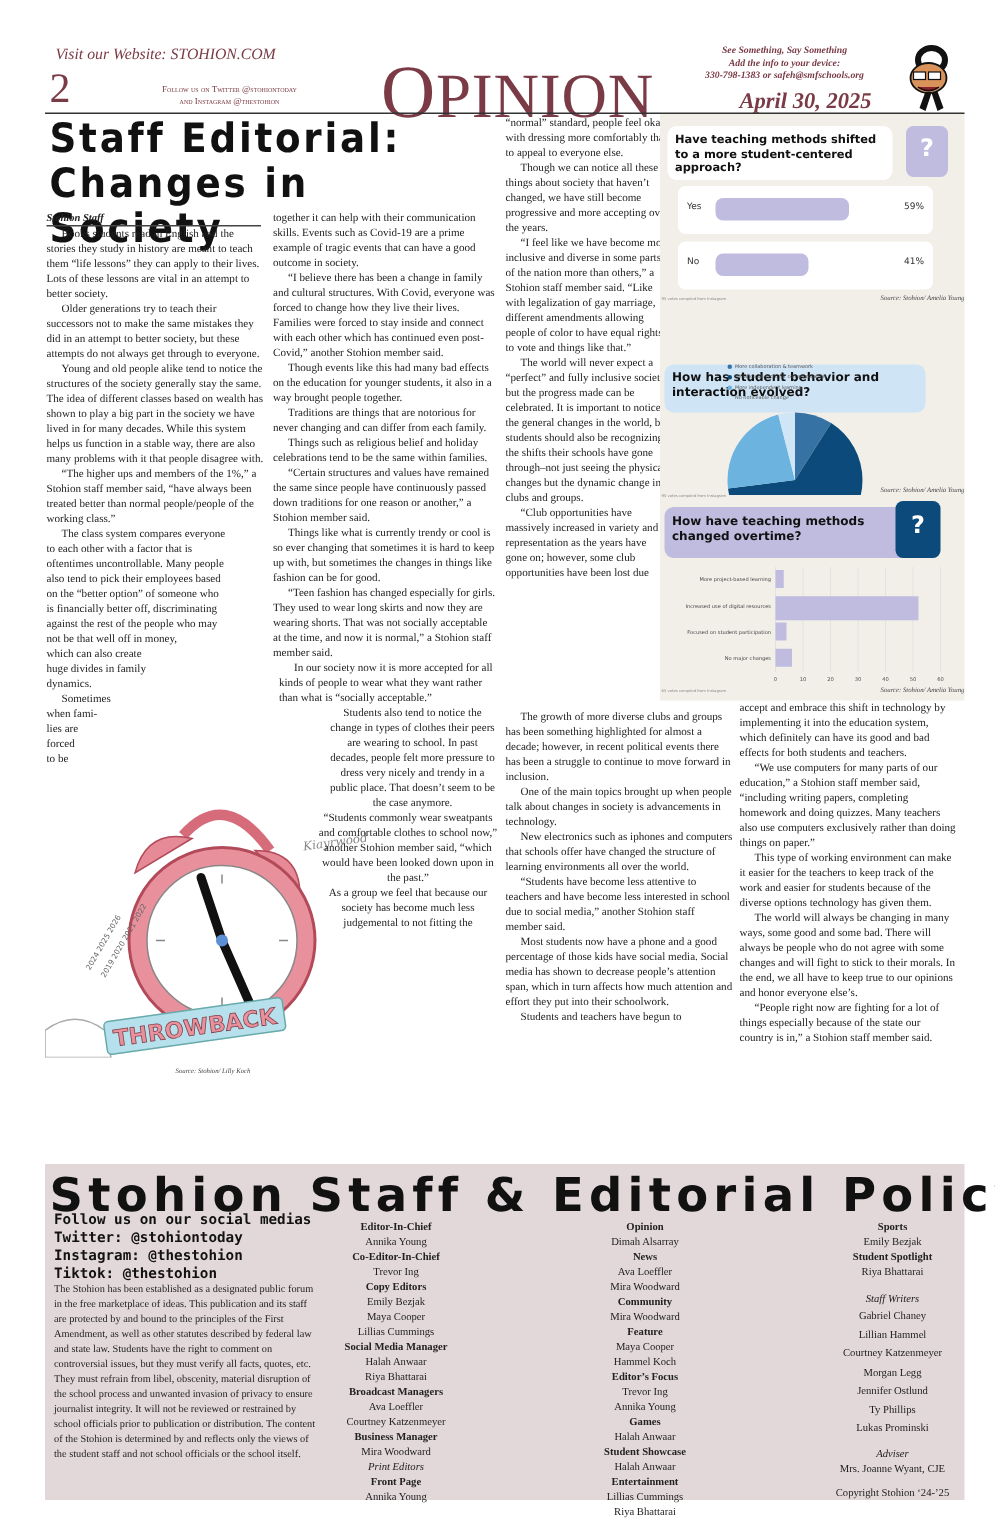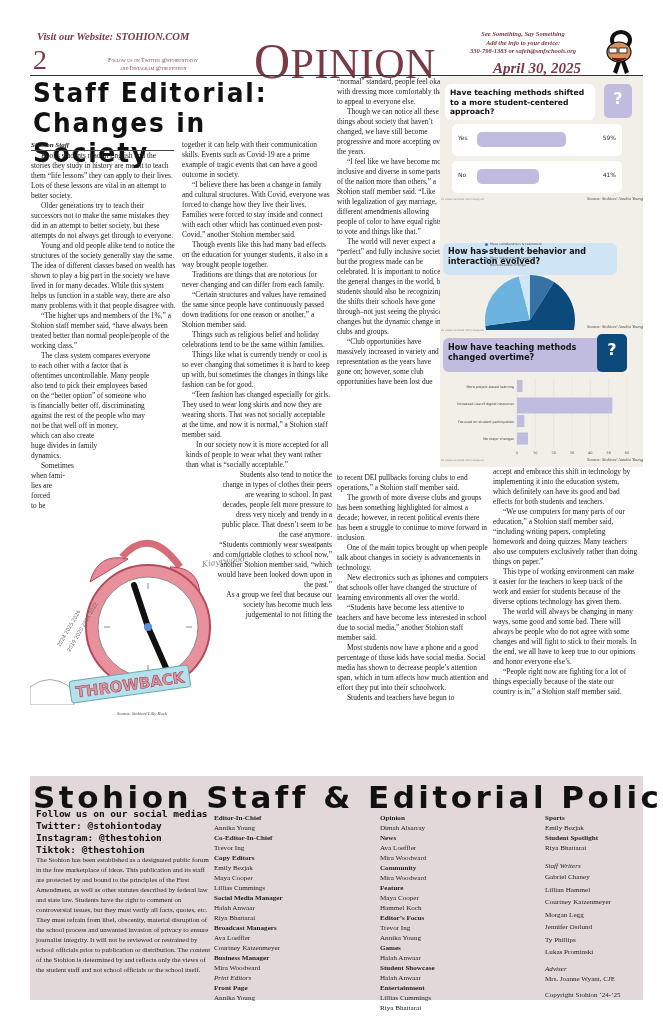--- a/index.html
+++ b/index.html
@@ -1,18 +1,18 @@
 <!DOCTYPE html>
 <html><head>
 <meta charset="utf-8">
 <style>
   * { box-sizing: border-box; margin: 0; padding: 0; }
   body { width: 663px; height: 1024px; background: #fff; position: relative; overflow: hidden; font-family: "Liberation Serif", serif; color: #222; }
   .abs { position: absolute; }
-  #website { left: 37px; top: 31px; font-size: 10.5px; font-weight: bold; font-style: italic; color: #7a3b46; }
+  #website { left: 37px; top: 31px; font-size: 10.5px; font-weight: normal; font-style: italic; color: #7a3b46; }
   #page-num { left: 33px; top: 46px; font-size: 28px; color: #7a3b46; line-height: 1; }
   #follow { left: 93px; top: 56px; width: 120px; text-align: center; font-size: 6px; line-height: 8px; font-variant: small-caps; color: #7a3b46; }
   #section-title { left: 254px; top: 36px; font-size: 42px; color: #7a3b46; line-height: 1; letter-spacing: 0.5px; }
   #section-title .big { font-size: 50px; }
   #see-something { left: 448px; top: 30px; width: 150px; text-align: center; font-size: 6.5px; line-height: 8.5px; font-style: italic; font-weight: bold; color: #7a3b46; }
   #date { left: 493px; top: 60px; font-size: 15px; font-style: italic; font-weight: bold; color: #7a3b46; }
   #mascot { left: 595px; top: 28px; width: 48px; height: 48px; }
   #rule-top { left: 30px; top: 75px; width: 613px; height: 1px; background: #333; }
   #headline { left: 33px; top: 78px; width: 300px; font-family: "DejaVu Sans", sans-serif; font-weight: bold; font-size: 27px; line-height: 30px; letter-spacing: 2px; color: #111; transform: scaleX(0.92); transform-origin: left top; }
   #byline { left: 31px; top: 141px; font-size: 7px; font-style: italic; font-weight: bold; }
@@ -38,21 +38,21 @@
   .legend-item i { display: inline-block; width: 3px; height: 3px; border-radius: 50%; margin-right: 2px; vertical-align: middle; }
   
   #clock { left: 30px; top: 527px; width: 186px; height: 178px; }
   #clock-caption { left: 117px; top: 711px; font-size: 4.5px; font-style: italic; color: #444; }
   #signature { left: 202px; top: 557px; font-size: 8px; font-style: italic; color: #888; font-family: "DejaVu Serif", serif; transform: rotate(-8deg); }
   
   #staff-box { left: 30px; top: 776px; width: 613px; height: 224px; background: #e3d8d9; }
   #staff-title { left: 33px; top: 779px; width: 610px; font-family: "DejaVu Sans", sans-serif; font-weight: bold; font-size: 31px; line-height: 36px; letter-spacing: 3.5px; color: #111; white-space: nowrap; }
   #social { left: 36px; top: 808px; font-family: "DejaVu Sans Mono", monospace; font-weight: bold; font-size: 9.5px; line-height: 12px; color: #111; }
   #policy { left: 36px; top: 855px; width: 176px; font-size: 6.9px; line-height: 10px; }
-  .mast { position: absolute; font-size: 7.1px; line-height: 10px; }
+  .mast { position: absolute; text-align: center; font-size: 7.1px; line-height: 10px; }
   .mast .h { font-weight: bold; }
   .mast .hi { font-weight: normal; font-style: italic; }
   #mast1 { left: 214px; top: 813px; width: 100px; }
   #mast2 { left: 380px; top: 813px; width: 100px; }
   #mast3 { left: 545px; top: 813px; width: 100px; }
   #mast3 .names div { line-height: 12.5px; }
 </style>
 </head>
 <body>
 
@@ -128,41 +128,40 @@
   </g>
 </svg>
 <div class="abs" id="signature">Kiayrwood</div>
 <div class="abs" id="clock-caption">Source: Stohion/ Lilly Koch</div>
 
 <div class="abs col" id="col2">
   <p style="text-indent:0">together it can help with their communication skills. Events such as Covid-19 are a prime example of tragic events that can have a good outcome in society.</p>
   <p>“I believe there has been a change in family and cultural structures. With Covid, everyone was forced to change how they live their lives. Families were forced to stay inside and connect with each other which has continued even post-Covid,” another Stohion member said.</p>
   <p>Though events like this had many bad effects on the education for younger students, it also in a way brought people together.</p>
   <p>Traditions are things that are notorious for never changing and can differ from each family.</p>
+  <p>Things such as religious belief and holiday celebrations tend to be the same within families.</p>
   <p>“Certain structures and values have remained the same since people have continuously passed down traditions for one reason or another,” a Stohion member said.</p>
-  <p>Things such as religious belief and holiday celebrations tend to be the same within families.</p>
   <p>Things like what is currently trendy or cool is so ever changing that sometimes it is hard to keep up with, but sometimes the changes in things like fashion can be for good.</p>
   <p>“Teen fashion has changed especially for girls. They used to wear long skirts and now they are wearing shorts. That was not socially acceptable at the time, and now it is normal,” a Stohion staff member said.</p>
   <p style="padding-left:4px">In our society now it is more accepted for all kinds of people to wear what they want rather than what is “socially acceptable.”</p>
-  <div style="margin-left:30px; text-align:right">
+  <div style="margin-left:30px; text-align:center">
     <p style="text-indent:0; padding:0 0 0 6px">Students also tend to notice the change in types of clothes their peers are wearing to school. In past decades, people felt more pressure to dress very nicely and trendy in a public place. That doesn’t seem to be the case anymore.</p>
     <p style="text-indent:0">“Students commonly wear sweatpants and comfortable clothes to school now,” another Stohion member said, “which would have been looked down upon in the past.”</p>
     <p style="text-indent:0">As a group we feel that because our society has become much less judgemental to not fitting the</p>
   </div>
 </div>
 
 <div class="abs col" id="col3a">
   <p style="text-indent:0">“normal” standard, people feel okay with dressing more comfortably than to appeal to everyone else.</p>
   <p>Though we can notice all these things about society that haven’t changed, we have still become progressive and more accepting over the years.</p>
   <p>“I feel like we have become more inclusive and diverse in some parts of the nation more than others,” a Stohion staff member said. “Like with legalization of gay marriage, different amendments allowing people of color to have equal rights to vote and things like that.”</p>
   <p>The world will never expect a “perfect” and fully inclusive society, but the progress made can be celebrated. It is important to notice the general changes in the world, but students should also be recognizing the shifts their schools have gone through–not just seeing the physical changes but the dynamic change in clubs and groups.</p>
   <p>“Club opportunities have massively increased in variety and representation as the years have gone on; however, some club opportunities have been lost due</p>
 </div>
 <div class="abs col" id="col3b">
-  <p style="text-indent:0">to recent DEI pullbacks forcing clubs to end operations,” a Stohion staff member said.</p>
   <p>The growth of more diverse clubs and groups has been something highlighted for almost a decade; however, in recent political events there has been a struggle to continue to move forward in inclusion.</p>
   <p>One of the main topics brought up when people talk about changes in society is advancements in technology.</p>
   <p>New electronics such as iphones and computers that schools offer have changed the structure of learning environments all over the world.</p>
   <p>“Students have become less attentive to teachers and have become less interested in school due to social media,” another Stohion staff member said.</p>
   <p>Most students now have a phone and a good percentage of those kids have social media. Social media has shown to decrease people’s attention span, which in turn affects how much attention and effort they put into their schoolwork.</p>
   <p>Students and teachers have begun to</p>
 </div>
 
 <div class="abs" id="info">
 

